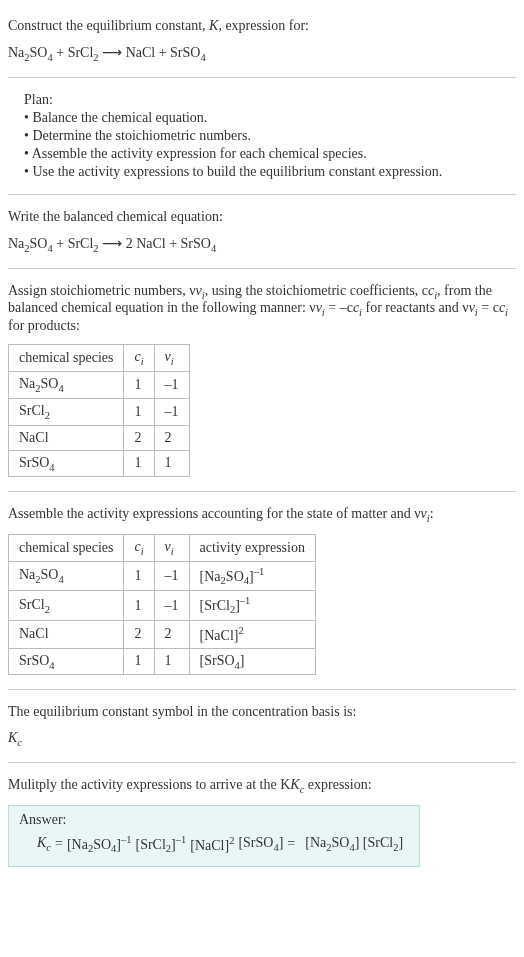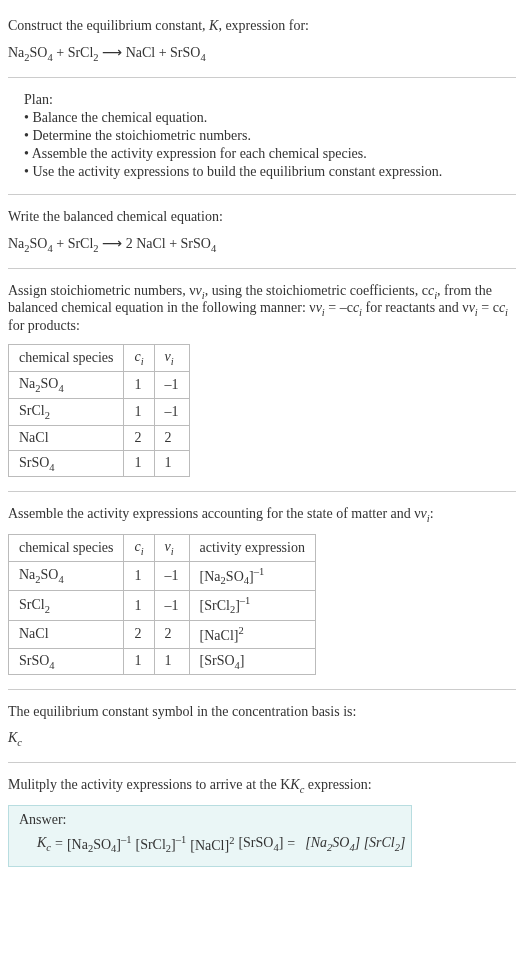--- a/index.html
+++ b/index.html
@@ -27,30 +27,30 @@
     padding: 4px 10px;
     text-align: left;
     font-weight: normal;
     margin-left: 16px;
   }
   th { background: #fff; }
   td.center, th.center { text-align: left; }
   .answer-box {
     background: #eaf6f6;
     border: 1px solid #b8dde0;
-    padding: 6px 0 12px 10px;
+    padding: 6px 10px 12px 10px;
     margin-top: 0;
     width: fit-content;
     max-width: 100%;
   }
   .answer-label { margin-bottom: 6px; }
   .kc-line { display:flex; align-items:center; flex-wrap:nowrap; gap:4px; padding-left:18px;}
   .frac { display:inline-block; vertical-align:middle; text-align:center; margin:0 2px;}
   .frac .num { display:block; border-bottom:1px solid #333; padding:0 4px;}
-  .frac .den { display:block; padding:0 4px;font-style:italic;}
+  .frac .den { display:block; padding:0 4px;}
   sub, sup { font-size: 0.75em; }
   .nowrap { white-space: nowrap; }
 </style>
 </head>
 <body>
 
 <div class="line">Construct the equilibrium constant, <i>K</i>, expression for:</div>
 <div class="line nowrap">
   <span>Na</span><sub>2</sub><span>SO</span><sub>4</sub><span> + SrCl</span><sub>2</sub><span> ⟶ NaCl + SrSO</span><sub>4</sub>
 </div>

